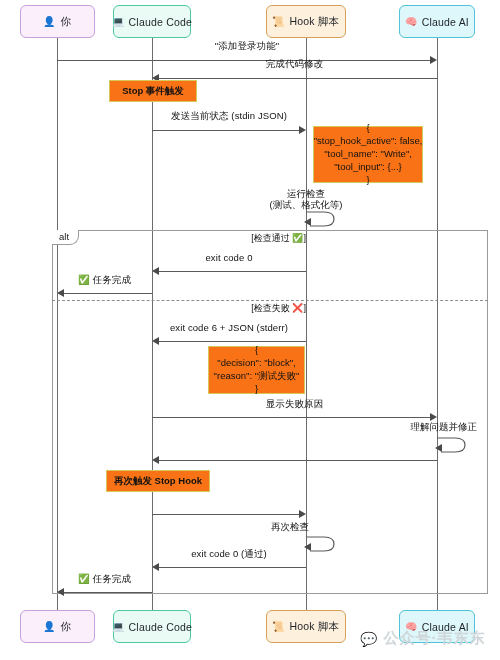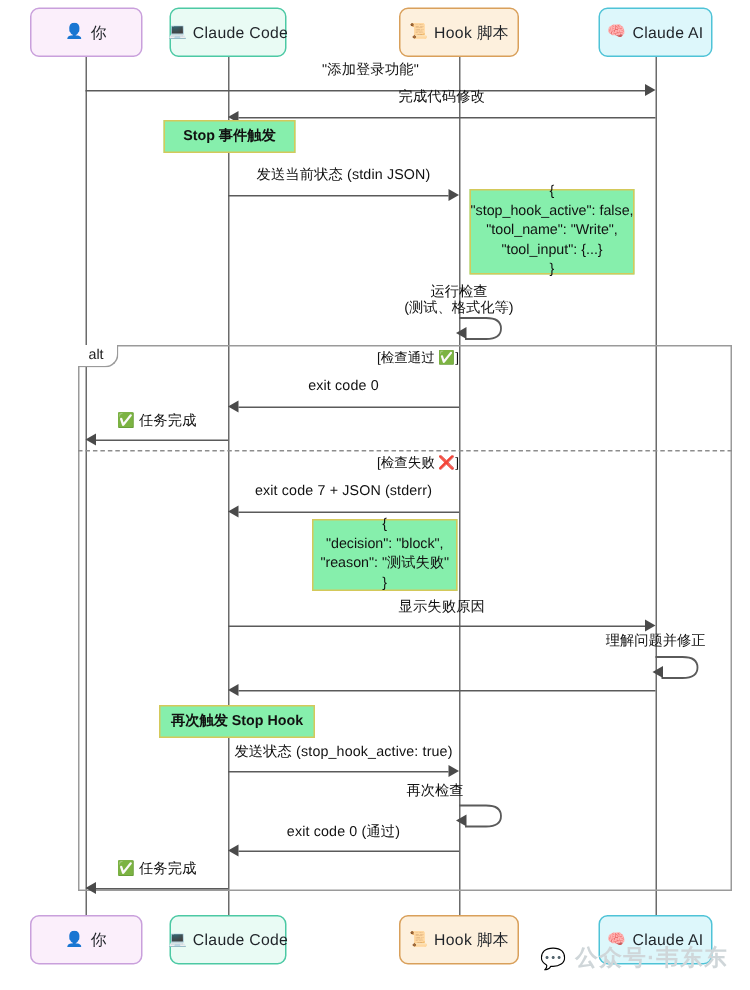--- a/index.html
+++ b/index.html
@@ -51,21 +51,21 @@
     white-space:nowrap;
     text-align:center;
     letter-spacing:.1px;
   }
   
   .loop{position:absolute;}
   .loop svg{display:block;}
   
   .note{
     position:absolute;box-sizing:border-box;
-    background:#86efac;border:1.2px solid #d4c95a;
+    background:#f97316;border:1.2px solid #d4c95a;
     font-size:9.5px;color:#111;
     display:flex;align-items:center;justify-content:center;
     text-align:center;line-height:1.35;
     padding:3px 6px;
     white-space:pre;
   }
   .note.bold{font-weight:bold;}
   
   .altframe{
     position:absolute;box-sizing:border-box;
@@ -176,47 +176,46 @@
 
   <div class="msglabel" style="left:57px;top:274px;width:95px;">✅ 任务完成</div>
   <div class="msg" style="left:64px;top:293px;width:88px;"></div>
   <div class="arrowhead ah-left" style="left:57px;top:289px;"></div>
 
   <div class="altdivider" style="left:52px;top:300px;width:436px;"></div>
   <div class="altcond" style="left:200px;top:302px;width:106px;text-align:right;">
     <span>[检查失败 ❌]</span>
   </div>
 
-  <div class="msglabel" style="left:152px;top:322px;width:154px;">exit code 7 + JSON (stderr)</div>
+  <div class="msglabel" style="left:152px;top:322px;width:154px;">exit code 6 + JSON (stderr)</div>
   <div class="msg" style="left:159px;top:341px;width:147px;"></div>
   <div class="arrowhead ah-left" style="left:152px;top:337px;"></div>
 
   <div class="note" style="left:208px;top:346px;width:97px;height:48px;">{
 "decision": "block",
 "reason": "测试失败"
 }</div>
 
   <div class="msglabel" style="left:152px;top:398px;width:285px;">显示失败原因</div>
   <div class="msg" style="left:152px;top:417px;width:278px;"></div>
   <div class="arrowhead ah-right" style="left:430px;top:413px;"></div>
 
-  <div class="plainlabel" style="left:397px;top:421px;width:80px;text-align:center;font-family:Liberation Mono, monospace;">理解问题并修正</div>
+  <div class="plainlabel" style="left:397px;top:421px;width:80px;text-align:right;font-family:Liberation Mono, monospace;">理解问题并修正</div>
   <div class="loop" style="left:431px;top:434px;">
     <svg width="38" height="20" viewBox="0 0 38 20">
       <path d="M6 4 L24 4 Q34 4 34 11 Q34 18 24 18 L10 18" fill="none" stroke="#5a5a5a" stroke-width="1.2"></path>
       <polygon points="11,10 11,18 4,14" fill="#4a4a4a"></polygon>
     </svg>
   </div>
 
   <div class="msg" style="left:159px;top:460px;width:278px;"></div>
   <div class="arrowhead ah-left" style="left:152px;top:456px;"></div>
 
   <div class="note bold" style="left:106px;top:470px;width:104px;height:22px;">再次触发 Stop Hook</div>
 
-  <div class="msglabel" style="left:152px;top:495px;width:154px;">发送状态 (stop_hook_active: true)</div>
   <div class="msg" style="left:152px;top:514px;width:147px;"></div>
   <div class="arrowhead ah-right" style="left:299px;top:510px;"></div>
 
   <div class="plainlabel" style="left:271px;top:521px;width:70px;text-align:left;">再次检查</div>
   <div class="loop" style="left:300px;top:533px;">
     <svg width="38" height="20" viewBox="0 0 38 20">
       <path d="M6 4 L24 4 Q34 4 34 11 Q34 18 24 18 L10 18" fill="none" stroke="#5a5a5a" stroke-width="1.2"></path>
       <polygon points="11,10 11,18 4,14" fill="#4a4a4a"></polygon>
     </svg>
   </div>

